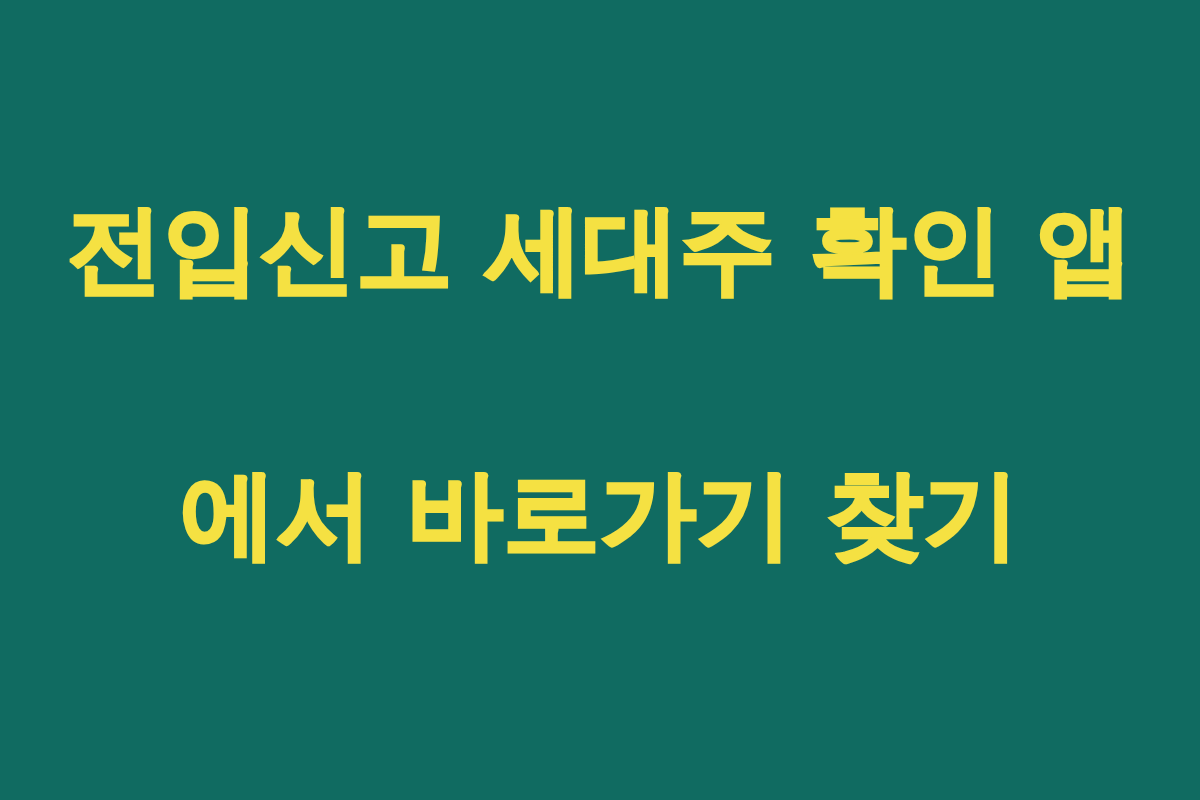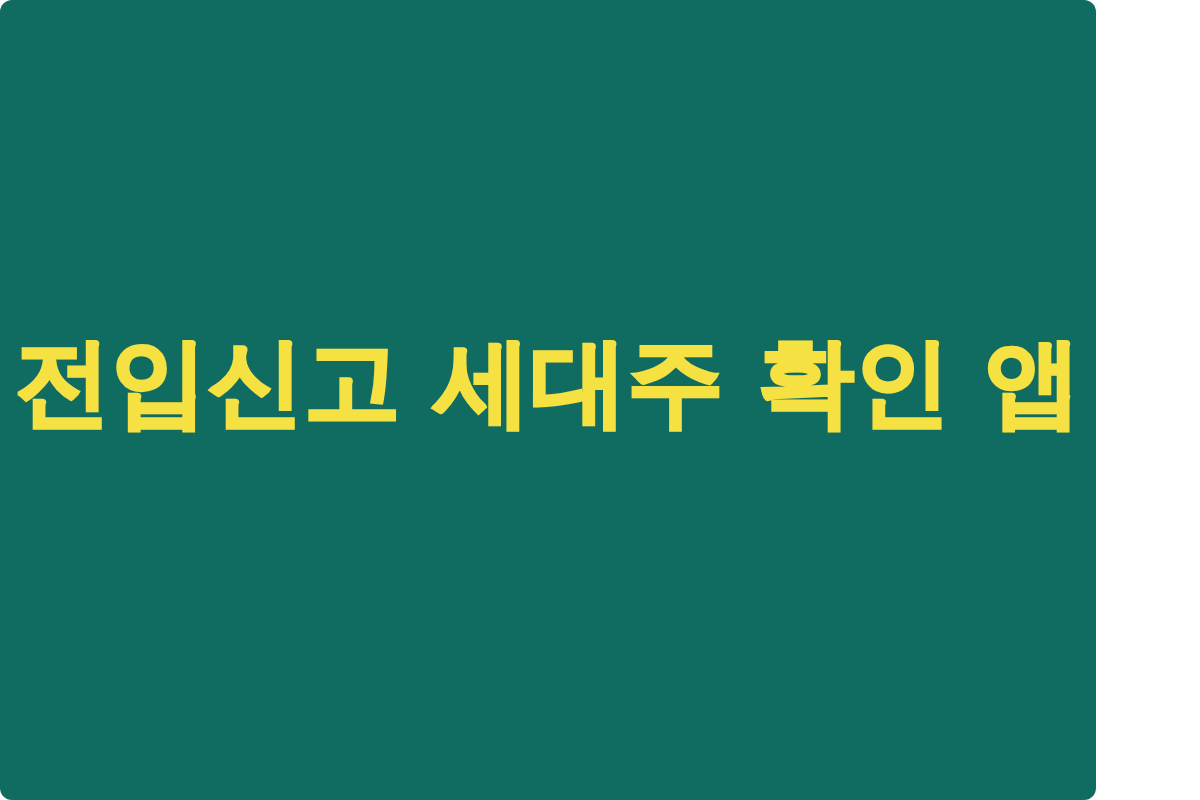--- a/index.html
+++ b/index.html
@@ -6,28 +6,27 @@
   html, body {
     margin: 0;
     padding: 0;
     width: 1200px;
     height: 800px;
     overflow: hidden;
   }
 
   #banner {
     position: relative;
-    width: 1096px;
+    width: 1200px;
     height: 800px;
     background: #106b61;
     display: flex;
     align-items: center;
     justify-content: center;
     box-sizing: border-box;
-    border-radius: 12px;
   }
 
   #headline {
     width: 1080px;
     margin: 0;
     padding: 0;
     text-align: center;
     font-family: "DejaVu Sans", "Liberation Sans", sans-serif;
     font-weight: 700;
     font-size: 96px;
@@ -46,15 +45,16 @@
     display: block;
   }
 </style>
 </head>
 <body>
 
 <div id="banner" style="background: rgb(16, 107, 97);">
 
   <h1 id="headline" style="color: rgb(245, 225, 66); -webkit-text-stroke-color: rgb(245, 225, 66);">
     <span class="line">전입신고 세대주 확인 앱</span>
+    <span class="line">에서 바로가기 찾기</span>
   </h1>
 
 </div>
 
 </body></html>

